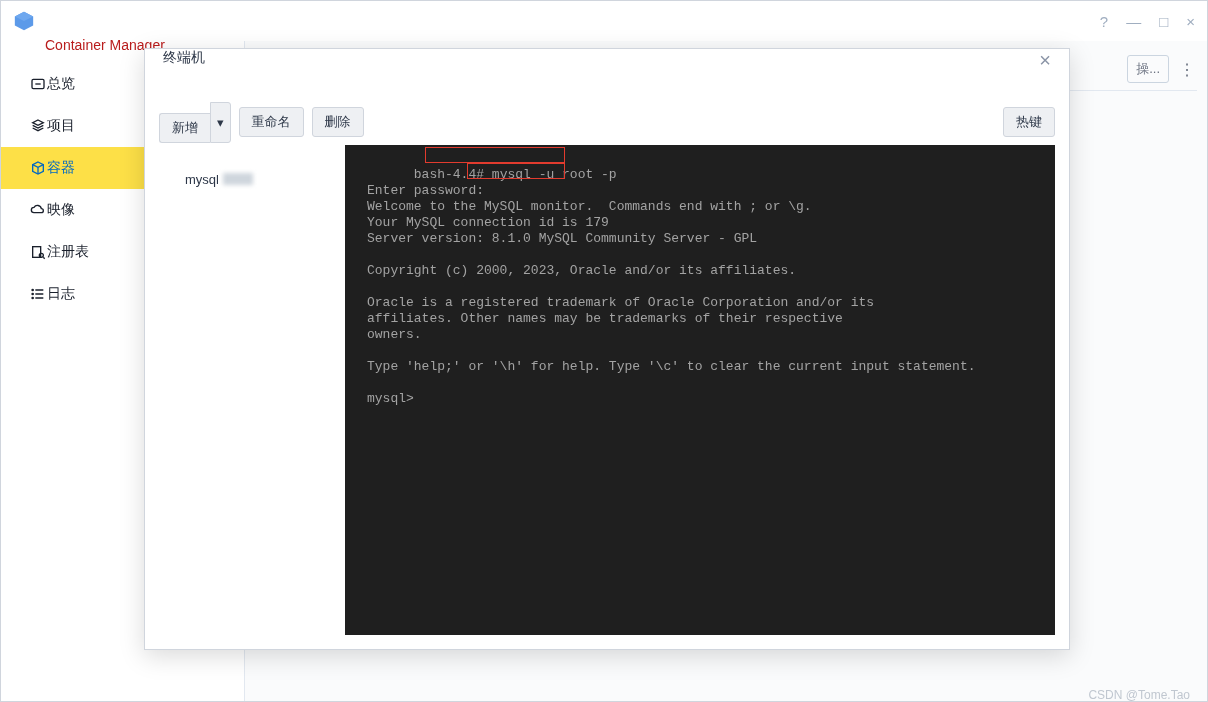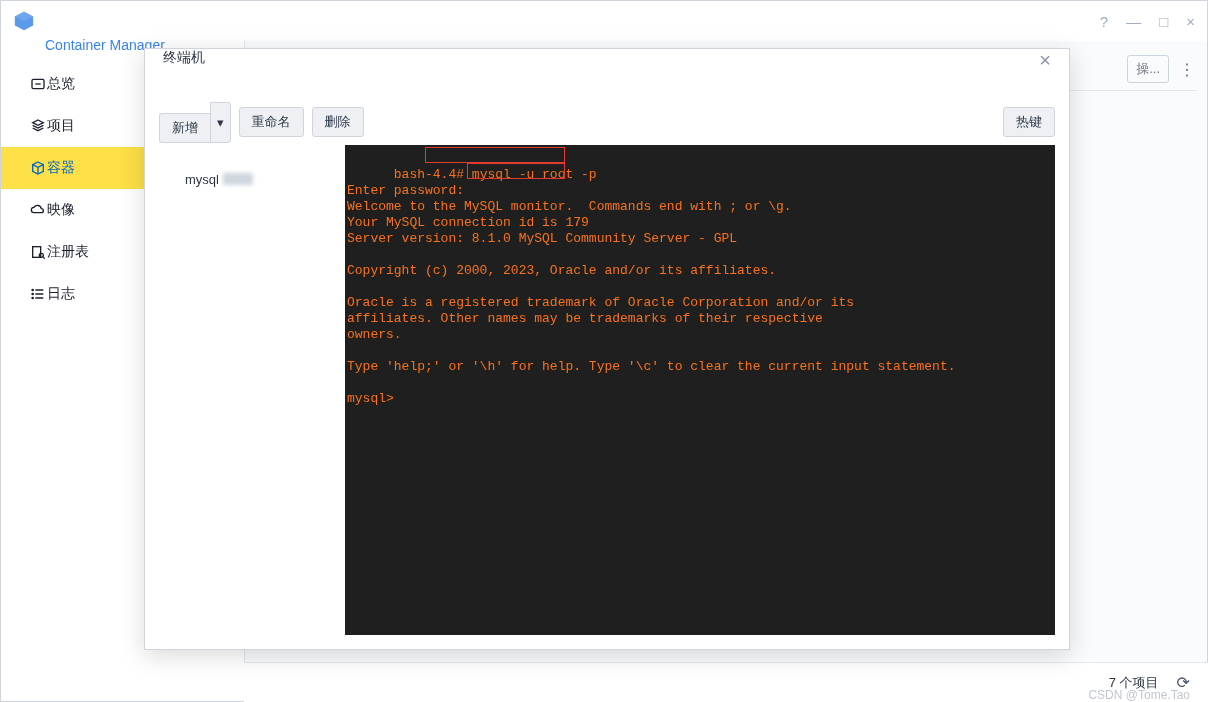--- a/index.html
+++ b/index.html
@@ -26,21 +26,21 @@
       align-items: center;
       padding: 0 12px;
       background: #fff;
     }
     .app-icon {
       width: 22px; height: 22px;
       margin-right: 10px;
       display: inline-flex;
       align-items: center; justify-content: center;
     }
-    .titlebar-title { color: #3b82f6; font-size: 14px; font-weight: 500; margin-top: 48px; }
+    .titlebar-title { color: #b91c1c; font-size: 14px; font-weight: 500; margin-top: 48px; }
     .titlebar-controls { margin-left: auto; display: flex; gap: 18px; color: #a0aec0; font-size: 15px; }
     .titlebar-controls span { cursor: pointer; }
     .main-body { flex: 1; display: flex; }
     .sidebar { width: 244px; border-right: 1px solid #e2e8f0; padding-top: 22px; }
     .sidebar-item {
       height: 42px;
       display: flex;
       align-items: center;
       padding-left: 28px;
       gap: 0;
@@ -89,25 +89,25 @@
     .session-list { width: 186px; padding-top: 4px; }
     .session-item {
       height: 28px; display:flex; align-items:center; padding-left: 26px;
       color:#2d3748; font-size:13px; cursor:pointer; border-radius:3px; margin-bottom:2px;margin-top:16px;
     }
     .session-item.active { background:#e6f0ff; color:#0068c3;}
     .session-blur { display:inline-block; width:30px; height:12px; background:#cfd6dd; filter:blur(2px); margin-left:4px; vertical-align:middle;}
     .terminal {
       flex: 1;
       background: #1f1f1f;
-      color: #f97316;
+      color: #a3a3a3;
       font-family: "Courier New", Consolas, monospace;
       font-size: 13px;
       line-height: 16px;
-      padding: 6px 2px;
+      padding: 6px 22px;
       overflow: hidden;
       white-space: pre;
       position: relative;
     }
     .hl-box { border: 1px solid #e23b2e; position:absolute; }
     .hl1 { left: 80px; top: 2px; width: 140px; height: 16px; }
     .hl2 { left: 122px; top: 18px; width: 98px; height: 16px; }
   </style>
 </head>
 <body>
@@ -193,24 +193,20 @@
 
     <div class="content-area">
       <div class="col-border"></div>
       <div class="right-controls">
         <span class="btn-outline">操...</span>
         <span class="dots">⋮</span>
       </div>
     </div>
   </div>
 
-  <div class="footer-bar">
-    <span>7 个项目</span>
-    <span class="refresh-ic">⟳</span>
-  </div>
 
   <div class="watermark">CSDN @Tome.Tao</div>
 </div>
 
 <div class="modal">
   <div class="modal-header">
     <span>终端机</span>
     <span class="modal-close">×</span>
   </div>
   <div class="modal-toolbar">

